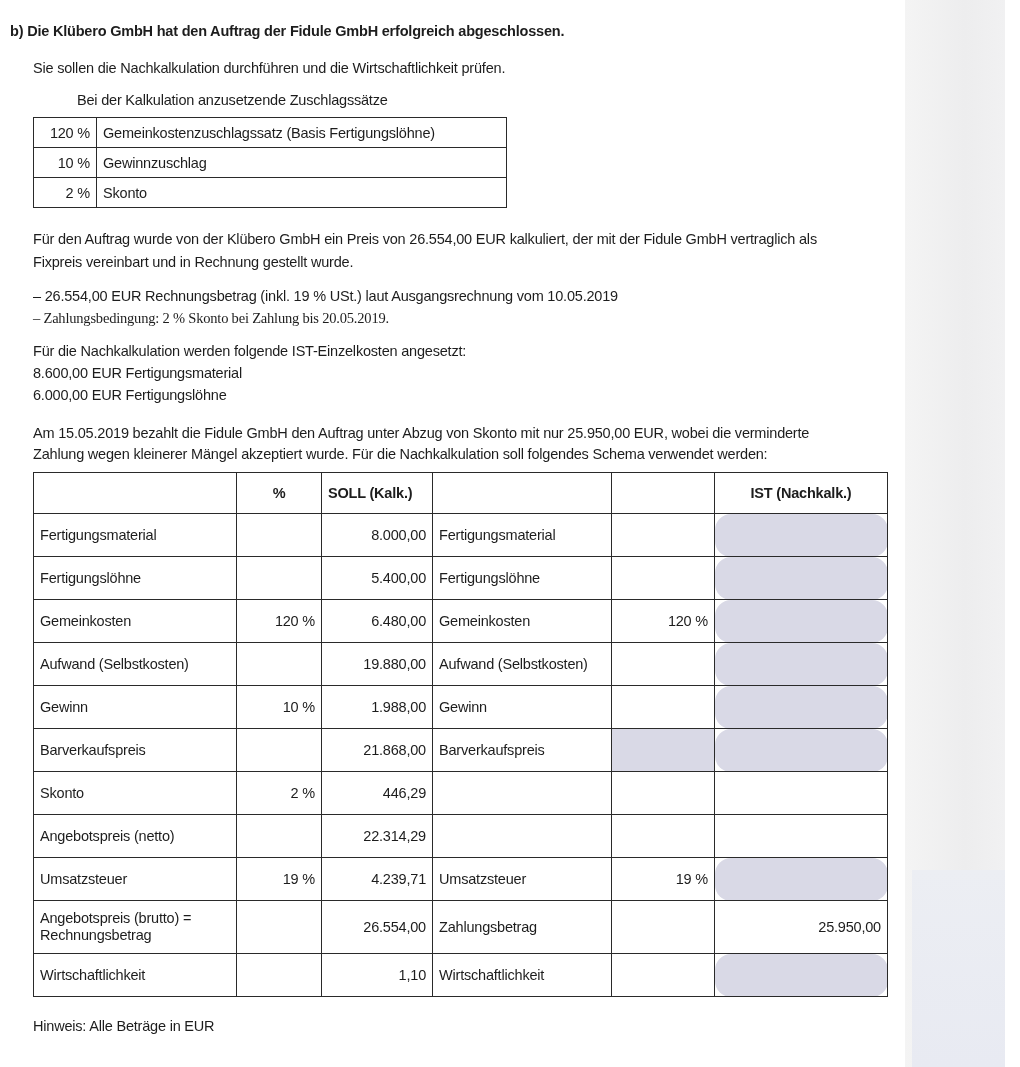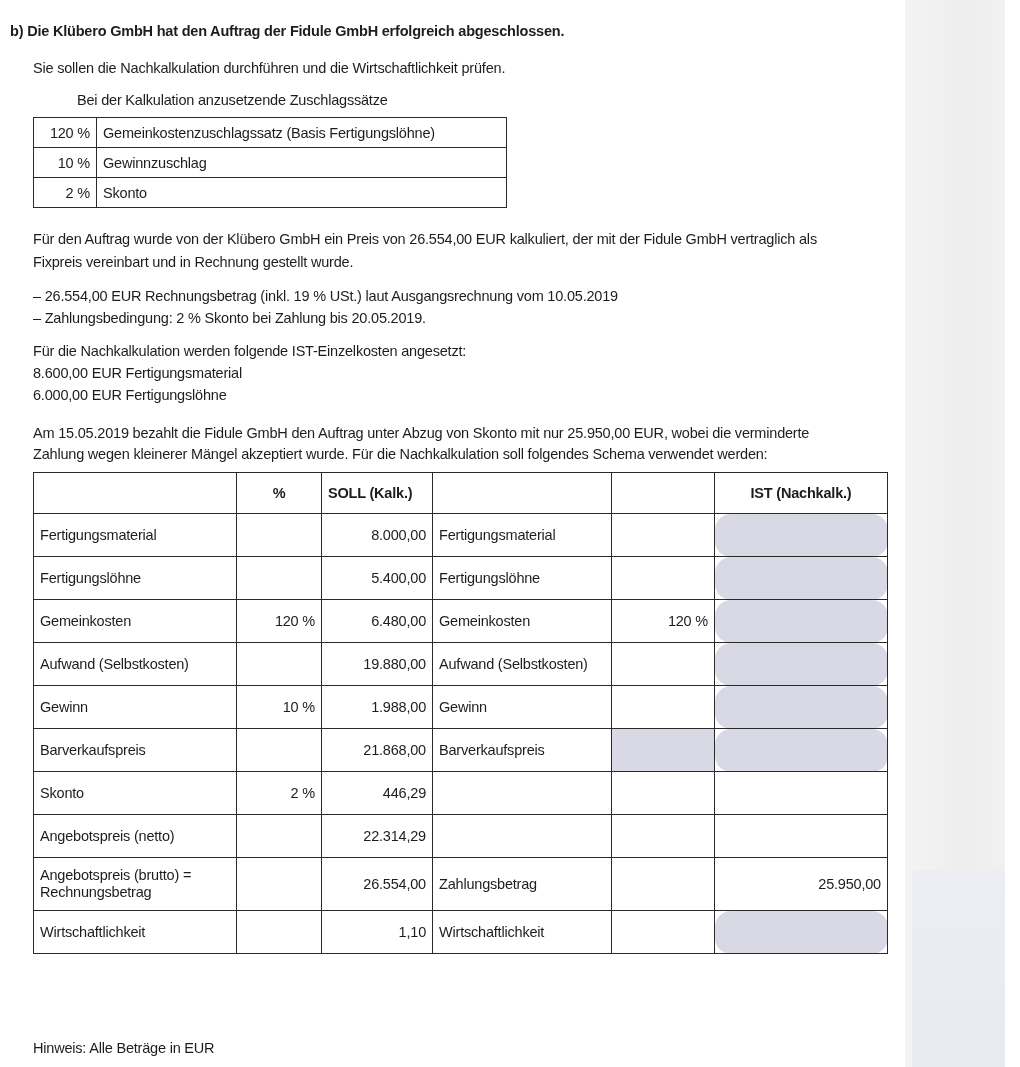--- a/index.html
+++ b/index.html
@@ -63,21 +63,21 @@
   <tr>
     <td class="pct">2 %</td>
     <td>Skonto</td>
   </tr>
 </tbody>
   </table>
 
 <div class="t indent" style="top:230px;">Für den Auftrag wurde von der Klübero GmbH ein Preis von 26.554,00 EUR kalkuliert, der mit der Fidule GmbH vertraglich als</div>
 <div class="t indent" style="top:253px;">Fixpreis vereinbart und in Rechnung gestellt wurde.</div>
 <div class="t indent" style="top:287px;">– 26.554,00 EUR Rechnungsbetrag (inkl. 19 % USt.) laut Ausgangsrechnung vom 10.05.2019</div>
-<div class="t indent" style="top:309px;">– Zahlungsbedingung: 2 % Skonto bei Zahlung bis 20.05.2019.</div>
+<div class="t indent" style="top:309px;font-family:Liberation Serif, serif;">– Zahlungsbedingung: 2 % Skonto bei Zahlung bis 20.05.2019.</div>
 <div class="t indent" style="top:342px;">Für die Nachkalkulation werden folgende IST-Einzelkosten angesetzt:</div>
 <div class="t indent" style="top:364px;">8.600,00 EUR  Fertigungsmaterial</div>
 <div class="t indent" style="top:386px;">6.000,00 EUR  Fertigungslöhne</div>
 <div class="t indent" style="top:424px;">Am 15.05.2019 bezahlt die Fidule GmbH den Auftrag unter Abzug von Skonto mit nur 25.950,00 EUR, wobei die verminderte</div>
 <div class="t indent" style="top:445px;">Zahlung wegen kleinerer Mängel akzeptiert wurde. Für die Nachkalkulation soll folgendes Schema verwendet werden:</div>
 
 <table class="calc">
   <tbody>
       <tr>
     <th class="c1"></th>
@@ -144,32 +144,40 @@
     <td class="c6"></td>
   </tr>
   <tr>
     <td class="c1">Angebotspreis (netto)</td>
     <td class="c2"></td>
     <td class="c3">22.314,29</td>
     <td class="c4"></td>
     <td class="c5"></td>
     <td class="c6"></td>
   </tr>
+  <tr>
+    <td class="c1">Umsatzsteuer</td>
+    <td class="c2">19 %</td>
+    <td class="c3">4.239,71</td>
+    <td class="c4">Umsatzsteuer</td>
+    <td class="c5">19 %</td>
+    <td class="c6 shade"></td>
+  </tr>
   <tr class="tall">
     <td class="c1"><span>Angebotspreis (brutto) =</span><br><span>Rechnungsbetrag</span></td>
     <td class="c2"></td>
     <td class="c3">26.554,00</td>
     <td class="c4">Zahlungsbetrag</td>
     <td class="c5"></td>
     <td class="c6">25.950,00</td>
   </tr>
   <tr>
     <td class="c1">Wirtschaftlichkeit</td>
     <td class="c2"></td>
     <td class="c3">1,10</td>
     <td class="c4">Wirtschaftlichkeit</td>
     <td class="c5"></td>
     <td class="c6 shade"></td>
   </tr>
 </tbody>
   </table>
 
-<div class="t indent" style="top:1017px;margin-top:22px;">Hinweis: Alle Beträge in EUR</div>
+<div class="t indent" style="top:1017px;">Hinweis: Alle Beträge in EUR</div>
 
 </body></html>

